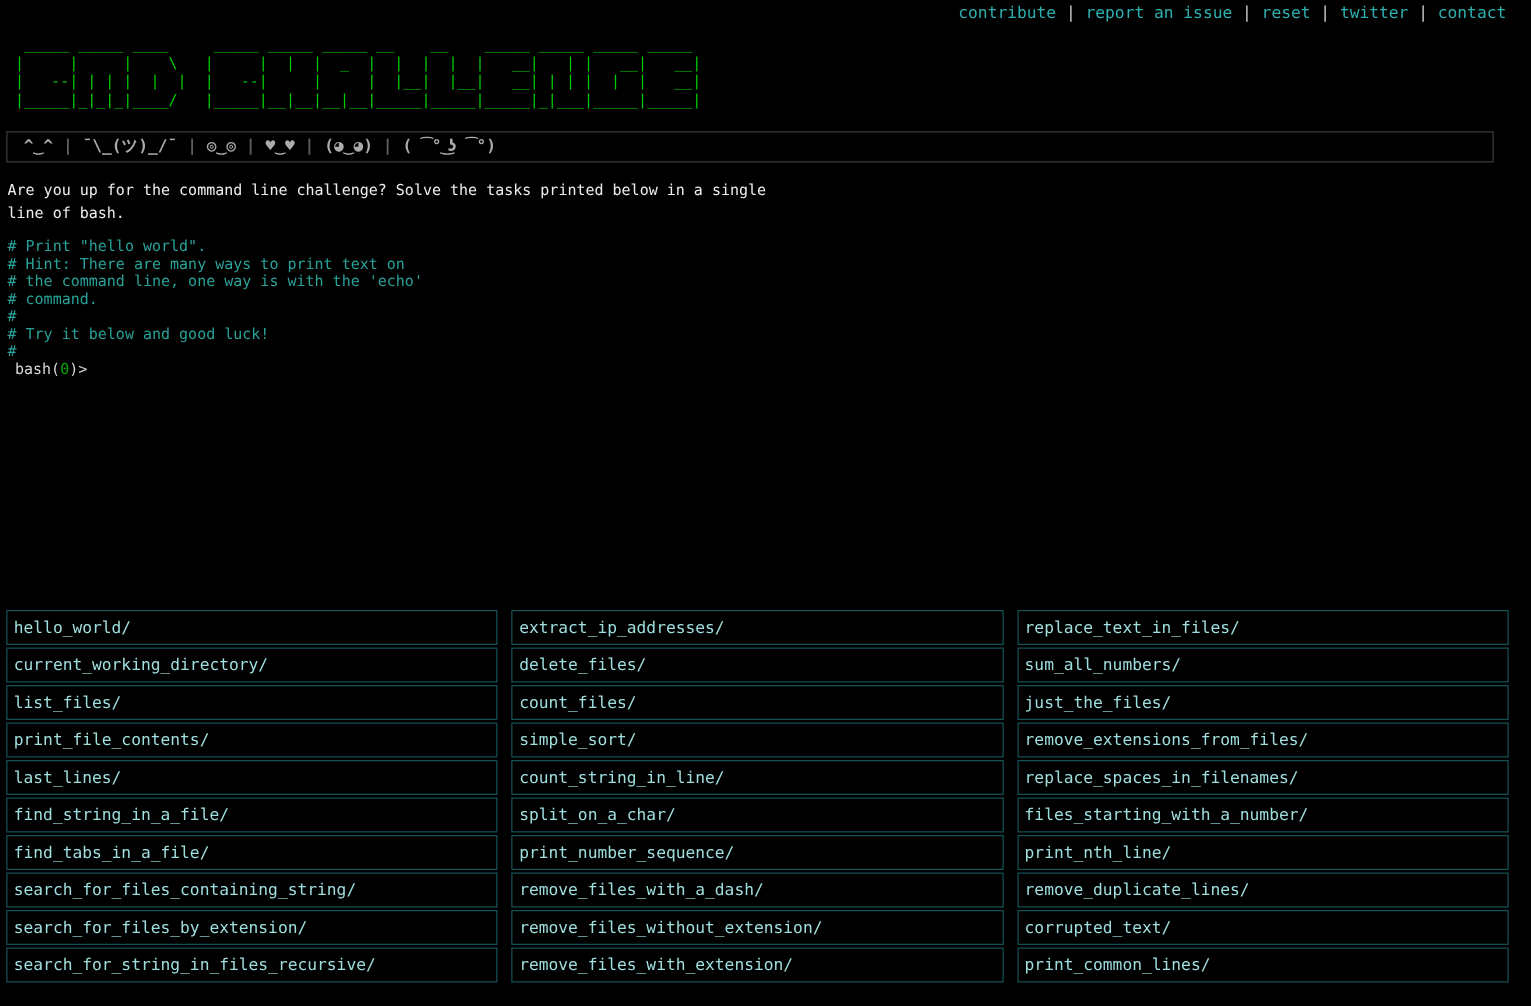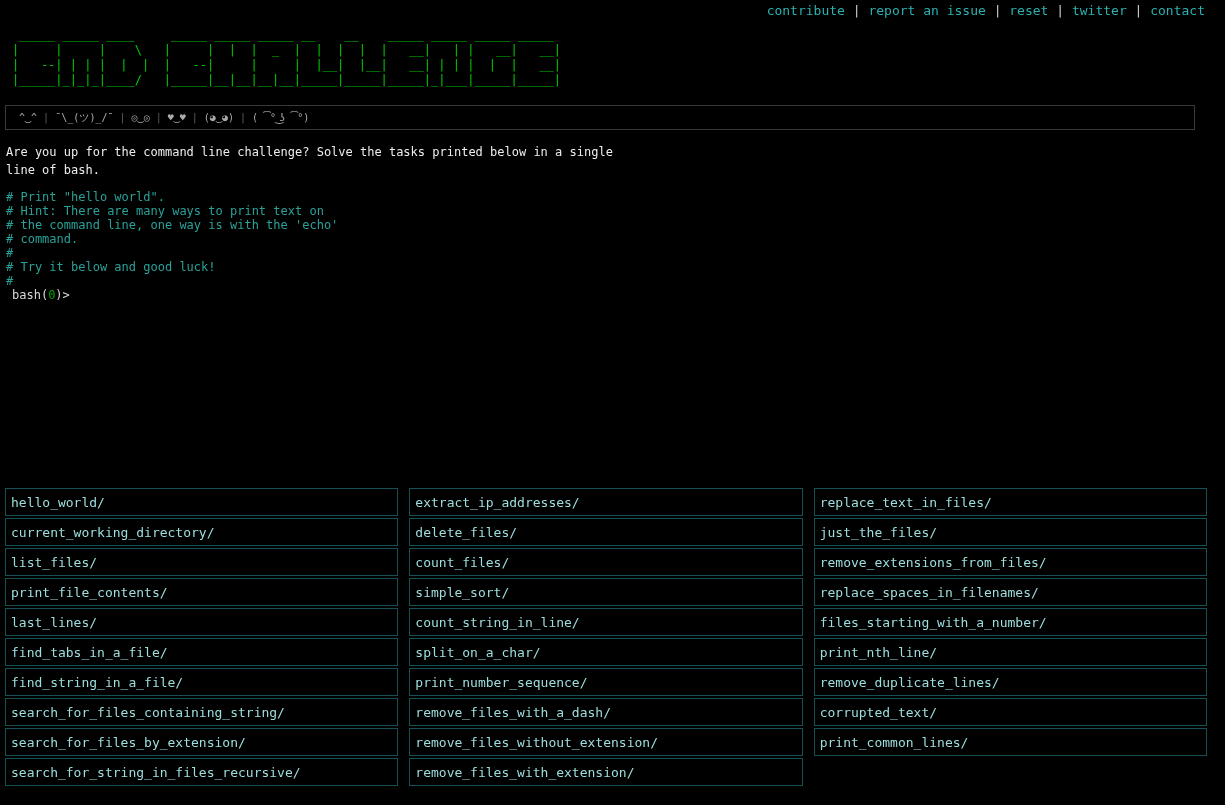--- a/index.html
+++ b/index.html
@@ -30,25 +30,26 @@
     font-size: 12px;
     line-height: 15px;
     white-space: pre;
   }
 
   
   .emoticon-bar {
     margin: 17px 30px 0 5px;
     border: 1px solid var(--emote-border, #3a3a3a);
     padding: 3px 13px;
-    font-size: 10px;
+    font-size: 13px;
     line-height: 17px;
     color: var(--emoticon, #aaa);
     font-family: "DejaVu Sans Mono", "DejaVu Sans", monospace;
     white-space: pre;
+    font-weight: bold;
   }
   .emoticon-sep { color: var(--emoticon-sep, #5f5f5f); }
 
   
   .intro-text {
     margin: 13px 0 0 6px;
     color: var(--intro-text, #ededed);
     font-size: 12px;
     line-height: 18px;
     white-space: pre-line;
@@ -138,24 +139,24 @@
       <div class="challenge-cell">
         <a href="#" class="challenge-link">list_files/</a>
       </div>
       <div class="challenge-cell">
         <a href="#" class="challenge-link">print_file_contents/</a>
       </div>
       <div class="challenge-cell">
         <a href="#" class="challenge-link">last_lines/</a>
       </div>
       <div class="challenge-cell">
+        <a href="#" class="challenge-link">find_string_in_a_file/</a>
+      </div>
+      <div class="challenge-cell">
         <a href="#" class="challenge-link">find_tabs_in_a_file/</a>
-      </div>
-      <div class="challenge-cell">
-        <a href="#" class="challenge-link">find_string_in_a_file/</a>
       </div>
       <div class="challenge-cell">
         <a href="#" class="challenge-link">search_for_files_containing_string/</a>
       </div>
       <div class="challenge-cell">
         <a href="#" class="challenge-link">search_for_files_by_extension/</a>
       </div>
       <div class="challenge-cell">
         <a href="#" class="challenge-link">search_for_string_in_files_recursive/</a>
       </div>
@@ -190,20 +191,23 @@
       </div>
       <div class="challenge-cell">
         <a href="#" class="challenge-link">remove_files_with_extension/</a>
       </div>
     </div>
     <div class="challenge-col">
       <div class="challenge-cell">
         <a href="#" class="challenge-link">replace_text_in_files/</a>
       </div>
       <div class="challenge-cell">
+        <a href="#" class="challenge-link">sum_all_numbers/</a>
+      </div>
+      <div class="challenge-cell">
         <a href="#" class="challenge-link">just_the_files/</a>
       </div>
       <div class="challenge-cell">
         <a href="#" class="challenge-link">remove_extensions_from_files/</a>
       </div>
       <div class="challenge-cell">
         <a href="#" class="challenge-link">replace_spaces_in_filenames/</a>
       </div>
       <div class="challenge-cell">
         <a href="#" class="challenge-link">files_starting_with_a_number/</a>

